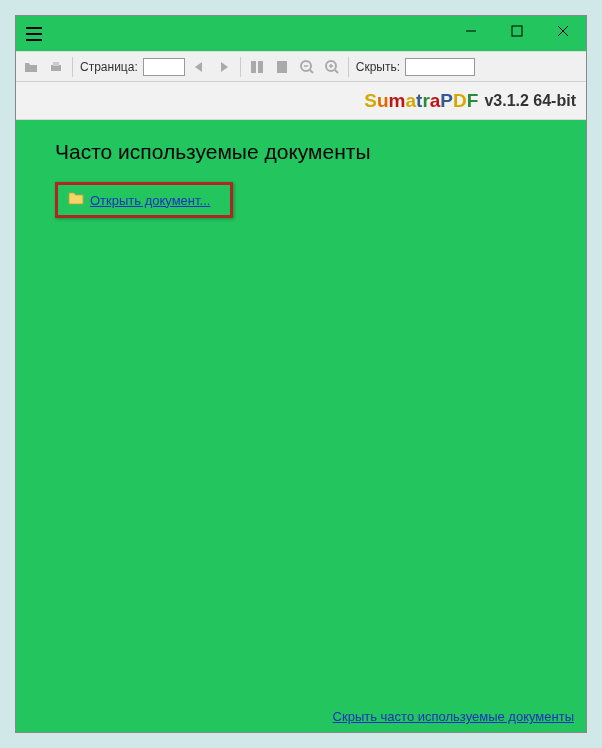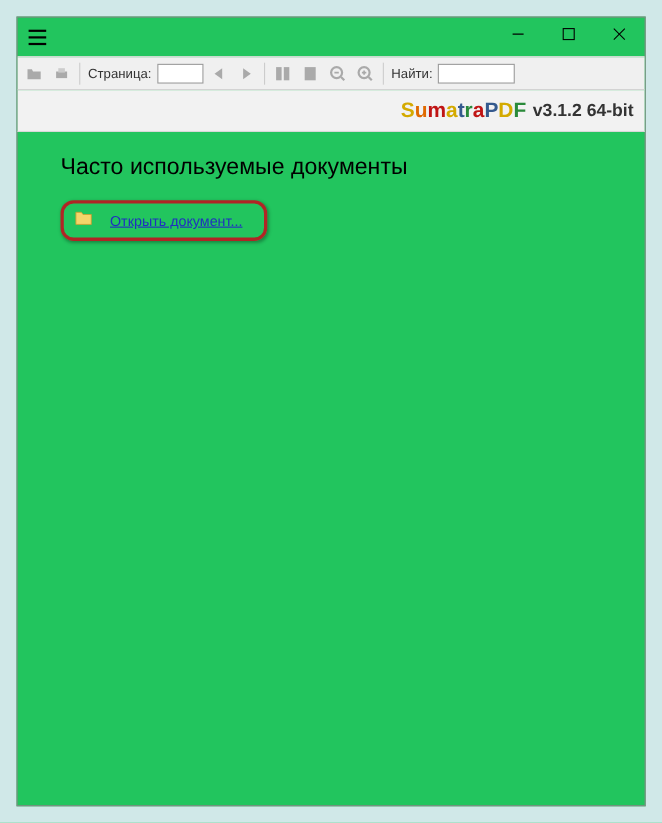--- a/index.html
+++ b/index.html
@@ -134,23 +134,23 @@
   .heading {
     font-size: 21px;
     font-weight: normal;
     color: #000;
     margin-bottom: 18px;
     font-family: Arial, sans-serif;
   }
   .open-box {
     display: inline-flex;
     align-items: center;
-    gap: 16px;
+    gap: 6px;
     border: 3px solid #b02525;
-    border-radius: 12px;
+    border-radius: 0;
     padding: 6px 20px 6px 10px;
     box-shadow: 1px 1px 3px rgba(0,0,0,0.3);
   }
   .open-link {
     color: #2030c0;
     text-decoration: underline;
     font-size: 13px;
     cursor: pointer;
   }
   .hide-link {
@@ -240,36 +240,37 @@
     </div>
     <div class="tb-icon">
       <svg width="16" height="16">
           <circle cx="7" cy="7" r="5" fill="none" stroke="#aaa" stroke-width="2"></circle>
           <line x1="11" y1="11" x2="14" y2="14" stroke="#aaa" stroke-width="2"></line>
           <line x1="5" y1="7" x2="9" y2="7" stroke="#aaa" stroke-width="1.5"></line>
           <line x1="7" y1="5" x2="7" y2="9" stroke="#aaa" stroke-width="1.5"></line>
         </svg>
     </div>
     <div class="tb-sep"></div>
-    <span class="tb-label">Найти:</span>
+    <span class="tb-label">Скрыть:</span>
     <input class="tb-input find" value="" style="">
   </div>
 
   <div class="header-strip">
     <span class="logo">
       <span class="c1">S</span><span class="c2">u</span><span class="c3">m</span><span class="c1">a</span><span class="c4">t</span><span class="c5">r</span><span class="c3">a</span><span class="c4">P</span><span class="c1">D</span><span class="c5">F</span>
     </span>
     <span class="version">v3.1.2 64-bit</span>
   </div>
 
   <div class="content">
     <h1 class="heading">Часто используемые документы</h1>
     <div class="open-box">
       <span>
         <svg width="16" height="14">
             <path d="M1 2h5l1.5 2H15v9H1z" fill="#f5d56a" stroke="#c8a030" stroke-width="0.8"></path>
           </svg>
       </span>
       <a class="open-link">Открыть документ...</a>
     </div>
+    <a class="hide-link">Скрыть часто используемые документы</a>
   </div>
 
 </div>
 
 </body></html>

